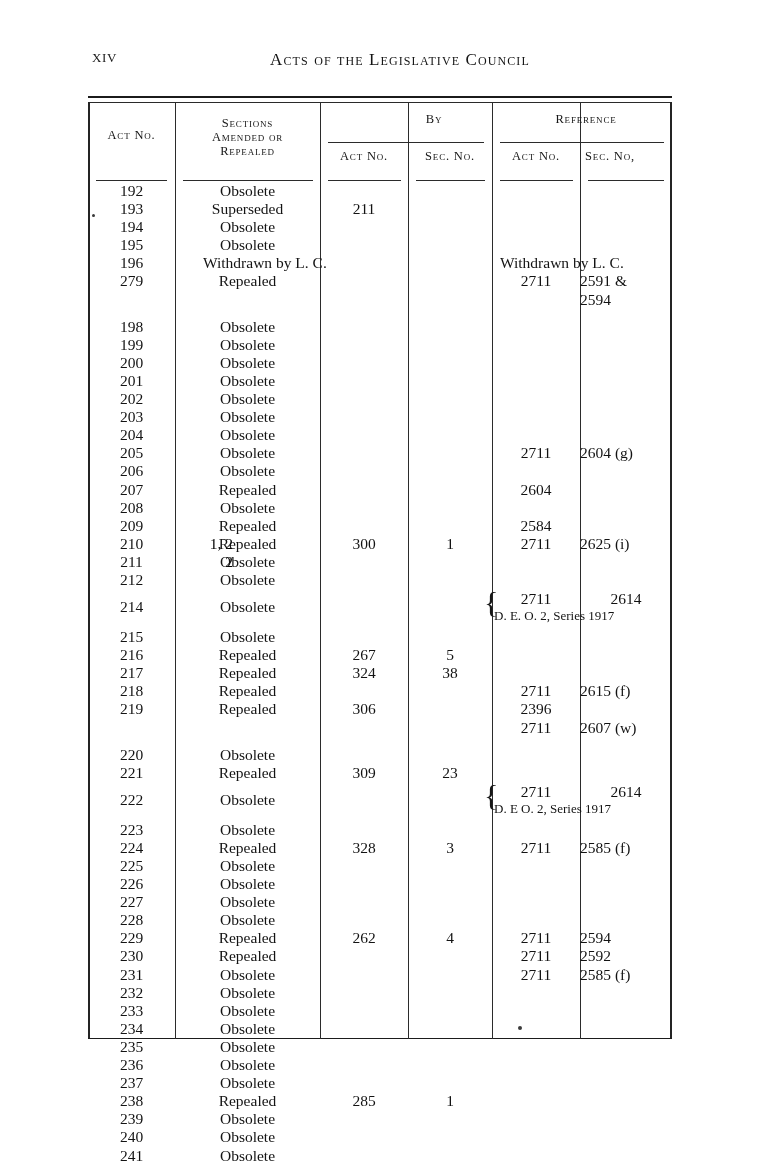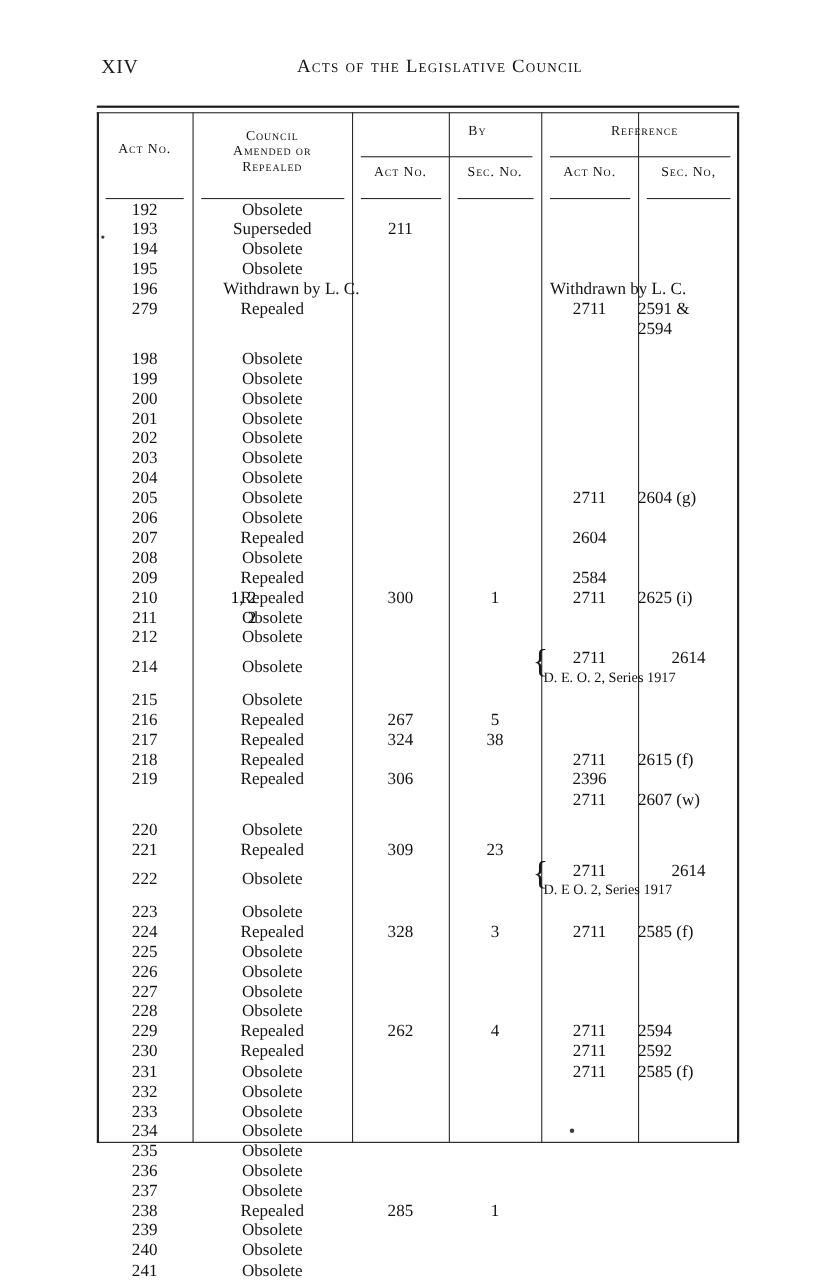--- a/index.html
+++ b/index.html
@@ -21,21 +21,21 @@
     position: absolute;
     left: 0;
     top: 50px;
     width: 764px;
     height: 24px;
   }
   #folio {
     position: absolute;
     left: 92px;
     top: 0;
-    font-size: 18px;
+    font-size: 13px;
     font-variant: small-caps;
     letter-spacing: 0.6px;
     color: #1a1a1a;
   }
   #head-title {
     position: absolute;
     left: 0;
     top: 0;
     width: 764px;
     text-align: center;
@@ -104,21 +104,21 @@
     line-height: 14px;
     color: #161616;
   }
   #hdr-actno   { left: 0px;   top: 26px; width: 87px; }
   #hdr-sections{ left: 87px;  top: 14px; width: 145px; }
   #hdr-by      { left: 232px; top: 10px; width: 172px; padding-left: 28px; }
   #hdr-ref     { left: 404px; top: 10px; width: 188px; }
   #hdr-by-act  { left: 232px; top: 47px; width: 88px; }
   #hdr-by-sec  { left: 320px; top: 47px; width: 84px; }
   #hdr-ref-act { left: 404px; top: 47px; width: 88px; }
-  #hdr-ref-sec { left: 492px; top: 47px; width: 92px; }
+  #hdr-ref-sec { left: 476px; top: 47px; width: 92px; }
 
   
   .group-rule {
     position: absolute;
     height: 1.2px;
     background: #2b2b2b;
     top: 40px;
   }
   .group-rule.by  { left: 240px; width: 156px; }
   .group-rule.ref { left: 412px; width: 164px; }
@@ -260,21 +260,21 @@
 
   <div class="vdiv c1"></div>
   <div class="vdiv c2"></div>
   <div class="vdiv c3"></div>
   <div class="vdiv c4"></div>
   <div class="vdiv c5"></div>
 
   <div id="thead">
     <div class="hdr-cell" id="hdr-actno">Act No.</div>
     <div class="hdr-cell" id="hdr-sections">
-      <div>Council</div>
+      <div>Sections</div>
       <div>Amended or</div>
       <div>Repealed</div>
     </div>
     <div class="hdr-cell" id="hdr-by">By</div>
     <div class="hdr-cell" id="hdr-ref">Reference</div>
 
     <div class="group-rule by"></div>
     <div class="group-rule ref"></div>
 
     <div class="hdr-cell" id="hdr-by-act">Act No.</div>

